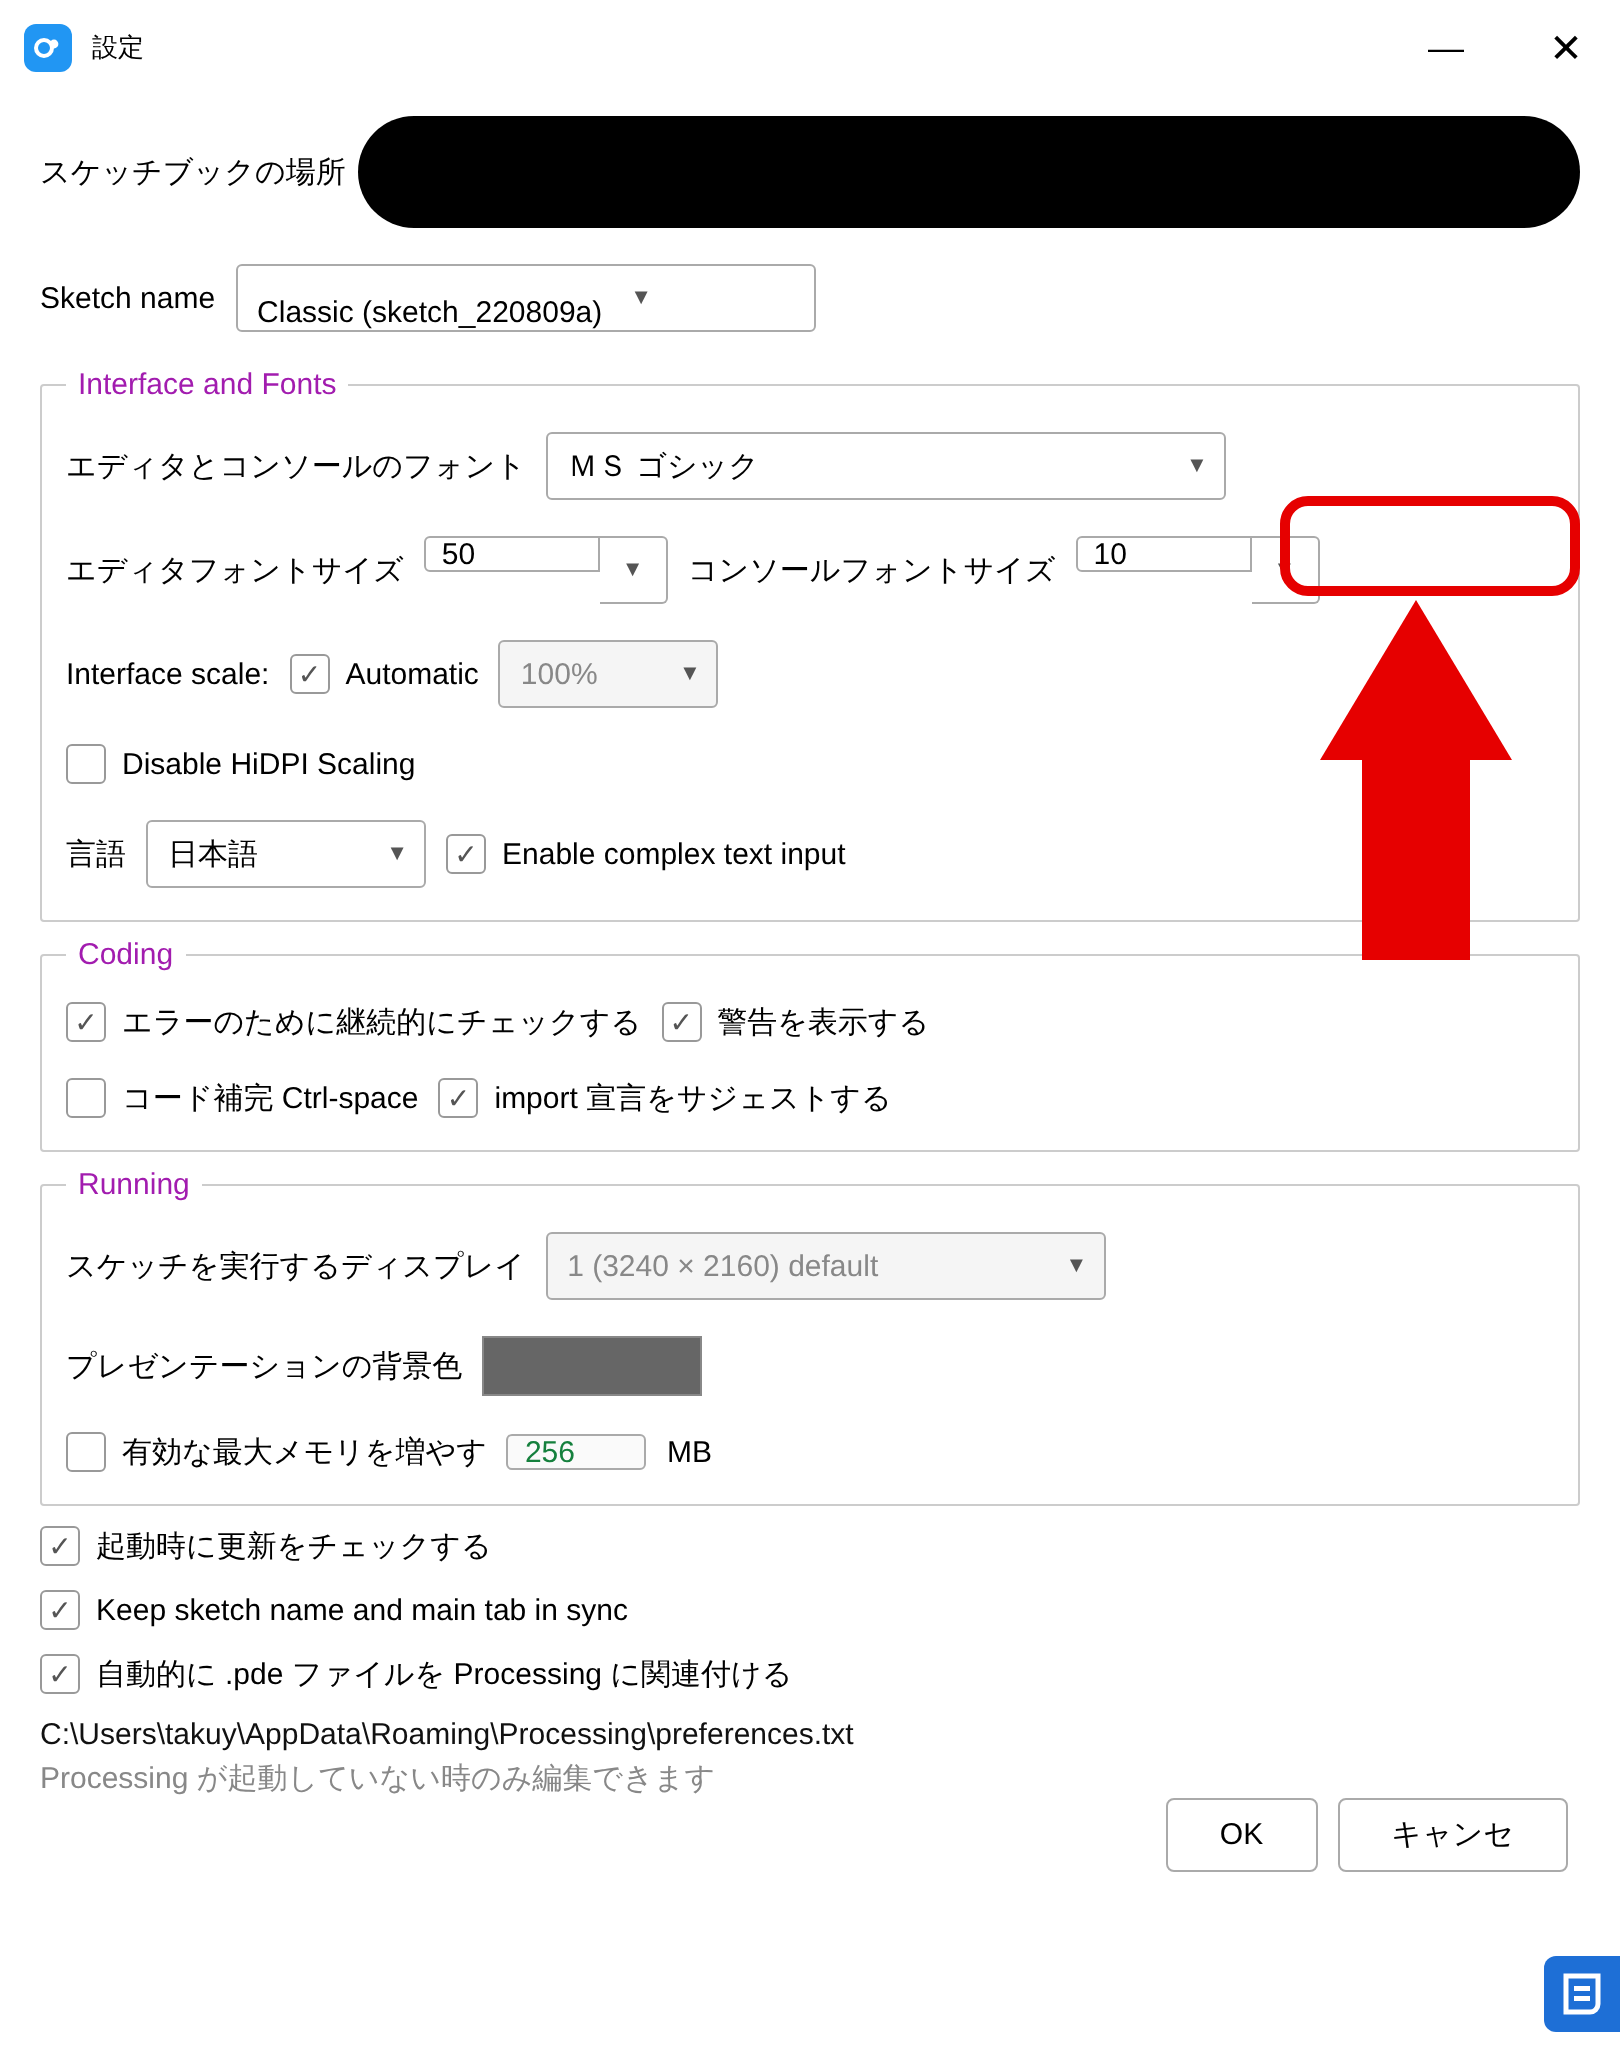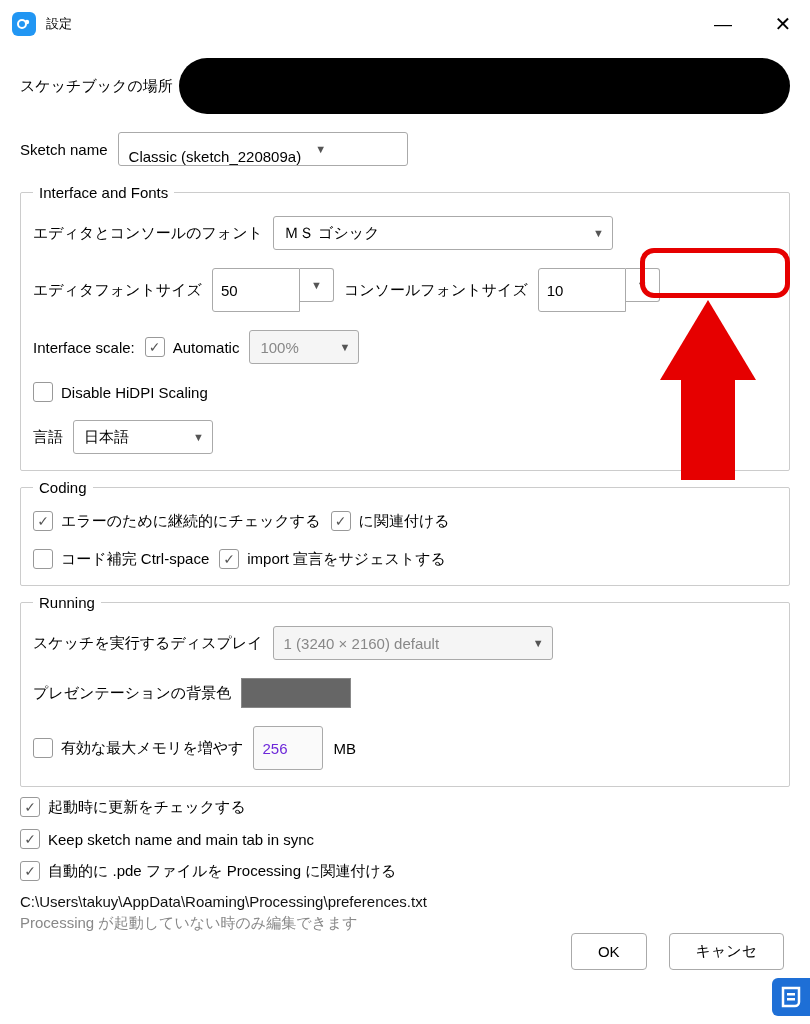--- a/index.html
+++ b/index.html
@@ -68,21 +68,21 @@
   }
   fieldset {
     border: 1px solid #ccc;
     border-radius: 2px;
     padding: 15px 12px 12px 12px;
     margin-bottom: 8px;
   }
   legend {
     padding: 0 6px;
     font-size: 15px;
-    color: #000000;
+    color: #a21caf;
   }
   .select {
     display: inline-flex;
     align-items: center;
     border: 1px solid #aaa;
     border-radius: 3px;
     background: #fff;
     height: 34px;
     padding: 0 8px 0 10px;
     position: relative;
@@ -101,30 +101,30 @@
     font-size: 11px;
     color: #555;
   }
   .select.simple .chevron {
     border-left: none;
     padding-left: 4px;
   }
   .text-input {
     border: 1px solid #aaa;
     border-radius: 3px 0 0 3px;
-    height: 44px;
+    height: 18px;
     padding: 0 8px;
     width: 88px;
     font-size: 15px;
     display: inline-flex;
     align-items: center;
     background: #fff;
   }
   .text-input.disabled {
-    color: #6d28d9;
+    color: #15803d;
     background: #fafafa;
   }
   .text-input.alone {
     border-radius: 3px;
     width: 70px;
   }
   .dropdown-btn {
     border: 1px solid #aaa;
     border-left: none;
     border-radius: 0 3px 3px 0;
@@ -175,21 +175,21 @@
     color: #111;
     margin-bottom: 4px;
   }
   .footer-note {
     color: #888;
     margin-bottom: 0;
   }
   .button-row {
     display: flex;
     justify-content: flex-end;
-    gap: 22px;
+    gap: 10px;
     padding-right: 6px;
   }
   .btn {
     border: 1px solid #aaa;
     border-radius: 4px;
     background: #fff;
     padding: 8px 26px;
     font-size: 15px;
   }
   .highlight-box {
@@ -304,33 +304,37 @@
         <span>Disable HiDPI Scaling</span>
       </div>
     </div>
 
     <div class="row" style="margin-bottom:4px;">
       <span>言語</span>
       <div class="select simple" style="width:140px;gap:48px;">
         <span>日本語</span>
         <span class="chevron" style="margin-left:auto;">▼</span>
       </div>
+      <div class="cb-row">
+        <span class="checkbox checked"></span>
+        <span>Enable complex text input</span>
+      </div>
     </div>
   </fieldset>
 
   <fieldset>
     <legend>Coding</legend>
     <div class="row">
       <div class="cb-row">
         <span class="checkbox checked"></span>
         <span>エラーのために継続的にチェックする</span>
       </div>
       <div class="cb-row">
         <span class="checkbox checked"></span>
-        <span>に関連付ける</span>
+        <span>警告を表示する</span>
       </div>
     </div>
     <div class="row" style="margin-bottom:4px;">
       <div class="cb-row">
         <span class="checkbox"></span>
         <span>コード補完 Ctrl-space</span>
       </div>
       <div class="cb-row">
         <span class="checkbox checked"></span>
         <span>import 宣言をサジェストする</span>

